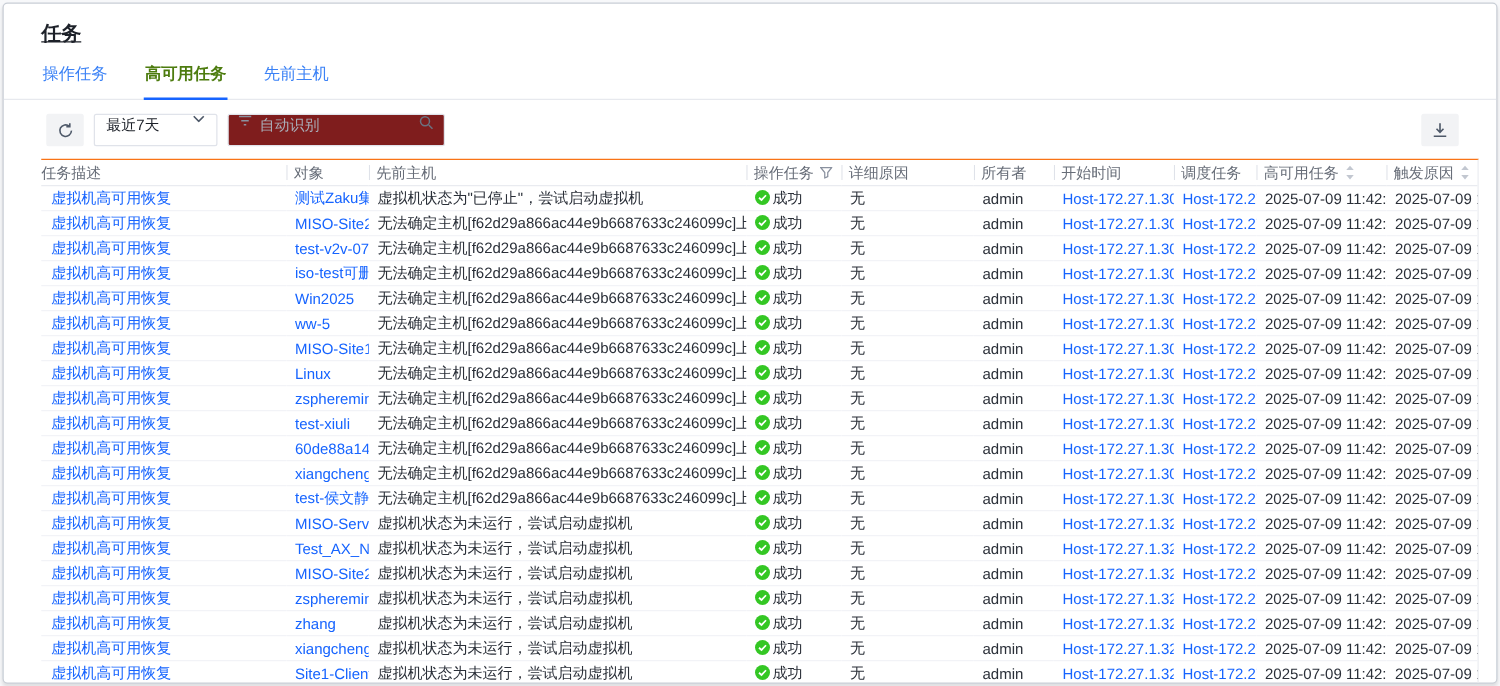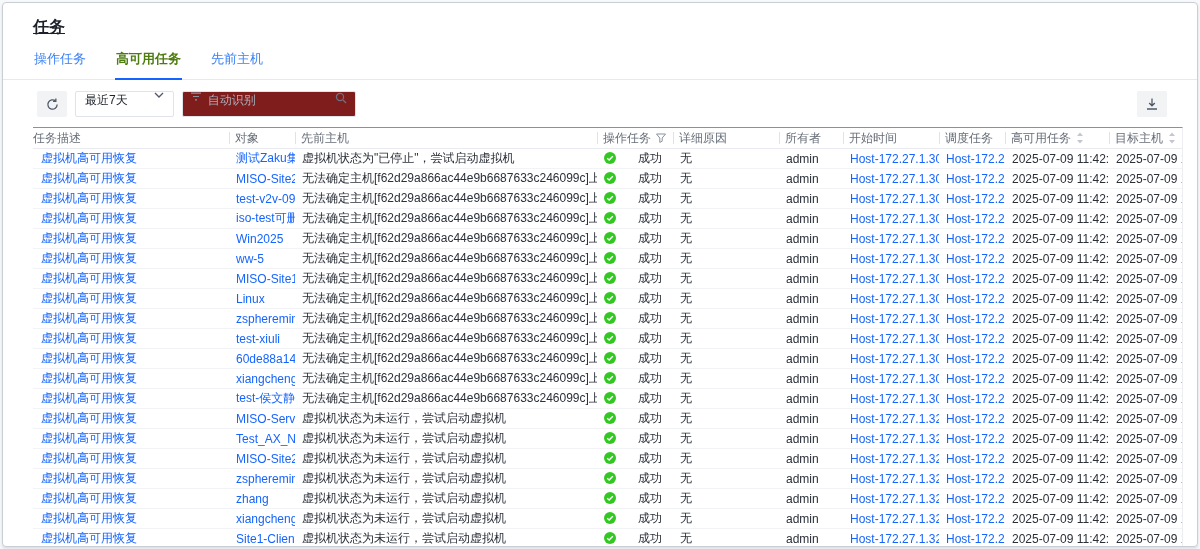--- a/index.html
+++ b/index.html
@@ -24,21 +24,21 @@
   .spacer { flex:1; }
 
   .table-wrap { margin:0 14px 0 30px; border-top:1px solid #f97316; border-right:1px solid #eceef2; }
   table { width:100%; table-layout:fixed; border-collapse:collapse; font-size:12px; }
   th { font-weight:400; color:#676d78; text-align:left; padding:0; border-bottom:1px solid #e9ebf0; height:20px; }
   .hcell { display:flex; align-items:center; gap:5px; height:20px; overflow:hidden; white-space:nowrap; }
   .hsep { width:1px; height:12px; background:#dfe2e9; flex:0 0 1px; }
   td { height:20px; padding:0 8px 0 7px; border-bottom:1px solid #f2f3f7; white-space:nowrap; overflow:hidden; color:#2a2f38; }
   td:first-child { padding-left:8px; }
   .link { color:#1664ff; cursor:pointer; }
-  .success { display:inline-flex; align-items:center; gap:22px; }
+  .success { display:inline-flex; align-items:center; gap:2px; }
   svg { display:block; }
 </style>
 </head>
 <body>
 
 <div class="app">
 
   <div class="page-title">任务</div>
 
   <div class="tabs">
@@ -165,21 +165,21 @@
                   <svg width="8" height="12" viewBox="0 0 8 12">
                     <path d="M4 0.5 7 4H1z" fill="#c2c7d0"></path>
                     <path d="M4 11.5 1 8h6z" fill="#c2c7d0"></path>
                   </svg>
                 </span>
               </div>
             </th>
             <th>
               <div class="hcell">
                 <span class="hsep"></span>
-                <span>目标主机</span>
+                <span>触发原因</span>
                 <span>
                   <svg width="8" height="12" viewBox="0 0 8 12">
                     <path d="M4 0.5 7 4H1z" fill="#c2c7d0"></path>
                     <path d="M4 11.5 1 8h6z" fill="#c2c7d0"></path>
                   </svg>
                 </span>
               </div>
             </th>
           </tr>
         </thead>
@@ -219,21 +219,21 @@
               </span></td>
             <td><span>无</span></td>
             <td><span>admin</span></td>
             <td><span class="link">Host-172.27.1.30</span></td>
             <td><span class="link">Host-172.27...</span></td>
             <td><span>2025-07-09 11:42:42</span></td>
             <td><span>2025-07-09 1...</span></td>
           </tr>
           <tr>
             <td><span class="link">虚拟机高可用恢复</span></td>
-            <td><span class="link">test-v2v-09</span></td>
+            <td><span class="link">test-v2v-07</span></td>
             <td><span>无法确定主机[f62d29a866ac44e9b6687633c246099c]上的VM[0e7f2d5970bc4...</span></td>
             <td><span class="success">
                 <span>
                   <svg width="12" height="12" viewBox="0 0 12 12">
                     <circle cx="6" cy="6" r="6" fill="#34c724"></circle>
                     <path d="M3.2 6.2 5.2 8 8.8 4.2" fill="none" stroke="#fff" stroke-width="1.4"></path>
                   </svg>
                 </span>
                 <span>成功</span>
               </span></td>

